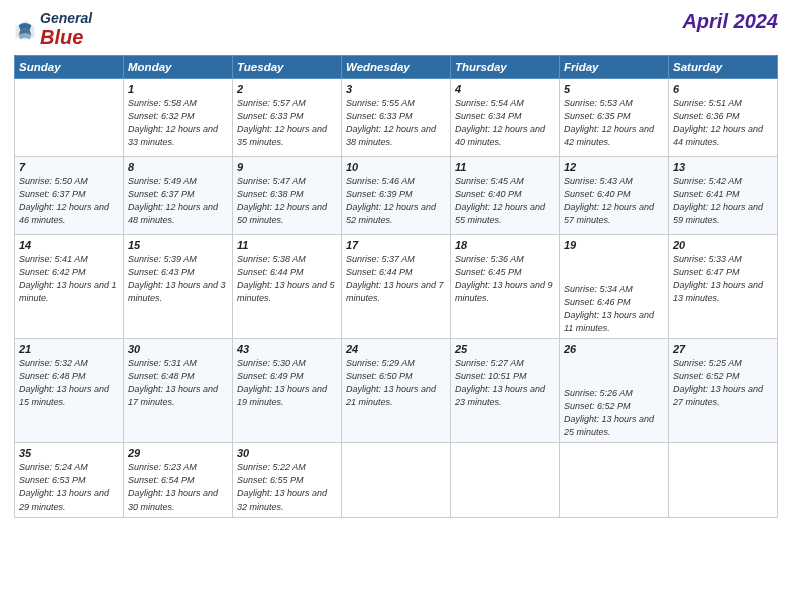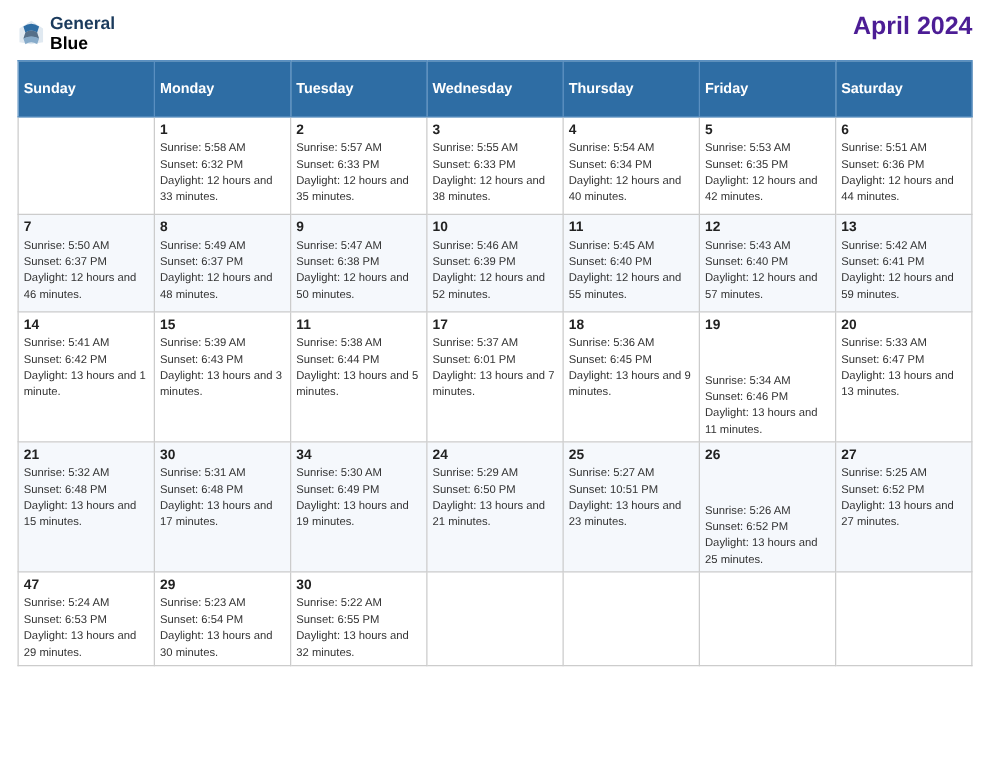--- a/index.html
+++ b/index.html
@@ -6,20 +6,21 @@
     body {
       font-family: Arial, sans-serif;
       background: #fff;
       width: 792px;
       height: 612px;
       overflow: hidden;
     }
     .container {
       width: 792px;
       padding: 10px 14px 6px 14px;
+      font-style: italic;
     }
     .header-row {
       display: flex;
       justify-content: space-between;
       align-items: flex-start;
       margin-bottom: 6px;
     }
     .logo {
       display: flex;
       align-items: center;
@@ -46,21 +47,21 @@
     table {
       width: 100%;
       border-collapse: collapse;
       table-layout: fixed;
     }
     thead tr th {
       background-color: #2e6da4;
       color: #fff;
       font-size: 11.5px;
       font-weight: bold;
-      padding: 16px 4px;
+      padding: 5px 4px;
       text-align: left;
       border: 1px solid #5a8fc0;
     }
     tbody tr td {
       border: 1px solid #ccc;
       vertical-align: top;
       padding: 4px 4px 3px 4px;
       font-size: 9px;
       color: #333;
       height: 78px;
@@ -97,21 +98,21 @@
   <div class="header-row">
     <div class="logo">
       <svg class="logo-icon" viewBox="0 0 28 28" xmlns="http://www.w3.org/2000/svg">
         <polygon points="14,2 26,10 26,24 14,26 2,24 2,10" fill="#2e6da4" opacity="0.15"></polygon>
         <path d="M6,8 Q14,2 22,8 L20,14 Q14,10 8,14 Z" fill="#2e6da4"></path>
         <path d="M8,14 Q14,10 20,14 L22,20 Q14,16 6,20 Z" fill="#1a3a5c" opacity="0.7"></path>
         <path d="M6,20 Q14,16 22,20 L20,26 Q14,22 8,26 Z" fill="#2e6da4" opacity="0.5"></path>
       </svg>
       <div>
         <div style="font-size:14px;font-weight:bold;color:#1a3a5c;">General</div>
-        <div style="font-size:14px;font-weight:bold;color:#000000;">Blue</div>
+        <div style="font-size:20px;font-weight:bold;color:#b91c1c;">Blue</div>
       </div>
     </div>
     <div class="title-block">
       <div class="main-title">April 2024</div>
     </div>
   </div>
 
   <table>
     <thead>
       <tr>
@@ -223,21 +224,21 @@
           </td>
           <td>
             <span class="day-num">11</span>
             <div class="day-info" style="white-space: pre-line;">Sunrise: 5:38 AM
 Sunset: 6:44 PM
 Daylight: 13 hours and 5 minutes.</div>
           </td>
           <td>
             <span class="day-num">17</span>
             <div class="day-info" style="white-space: pre-line;">Sunrise: 5:37 AM
-Sunset: 6:01 PM
+Sunset: 6:44 PM
 Daylight: 13 hours and 7 minutes.</div>
           </td>
           <td>
             <span class="day-num">18</span>
             <div class="day-info" style="white-space: pre-line;">Sunrise: 5:36 AM
 Sunset: 6:45 PM
 Daylight: 13 hours and 9 minutes.</div>
           </td>
           <td>
             <span class="day-num">19</span>
@@ -259,21 +260,21 @@
 Sunset: 6:48 PM
 Daylight: 13 hours and 15 minutes.</div>
           </td>
           <td>
             <span class="day-num">30</span>
             <div class="day-info" style="white-space: pre-line;">Sunrise: 5:31 AM
 Sunset: 6:48 PM
 Daylight: 13 hours and 17 minutes.</div>
           </td>
           <td>
-            <span class="day-num">34</span>
+            <span class="day-num">43</span>
             <div class="day-info" style="white-space: pre-line;">Sunrise: 5:30 AM
 Sunset: 6:49 PM
 Daylight: 13 hours and 19 minutes.</div>
           </td>
           <td>
             <span class="day-num">24</span>
             <div class="day-info" style="white-space: pre-line;">Sunrise: 5:29 AM
 Sunset: 6:50 PM
 Daylight: 13 hours and 21 minutes.</div>
           </td>
@@ -291,21 +292,21 @@
           </td>
           <td>
             <span class="day-num">27</span>
             <div class="day-info" style="white-space: pre-line;">Sunrise: 5:25 AM
 Sunset: 6:52 PM
 Daylight: 13 hours and 27 minutes.</div>
           </td>
         </tr>
         <tr>
           <td>
-            <span class="day-num">47</span>
+            <span class="day-num">35</span>
             <div class="day-info" style="white-space: pre-line;">Sunrise: 5:24 AM
 Sunset: 6:53 PM
 Daylight: 13 hours and 29 minutes.</div>
           </td>
           <td>
             <span class="day-num">29</span>
             <div class="day-info" style="white-space: pre-line;">Sunrise: 5:23 AM
 Sunset: 6:54 PM
 Daylight: 13 hours and 30 minutes.</div>
           </td>

